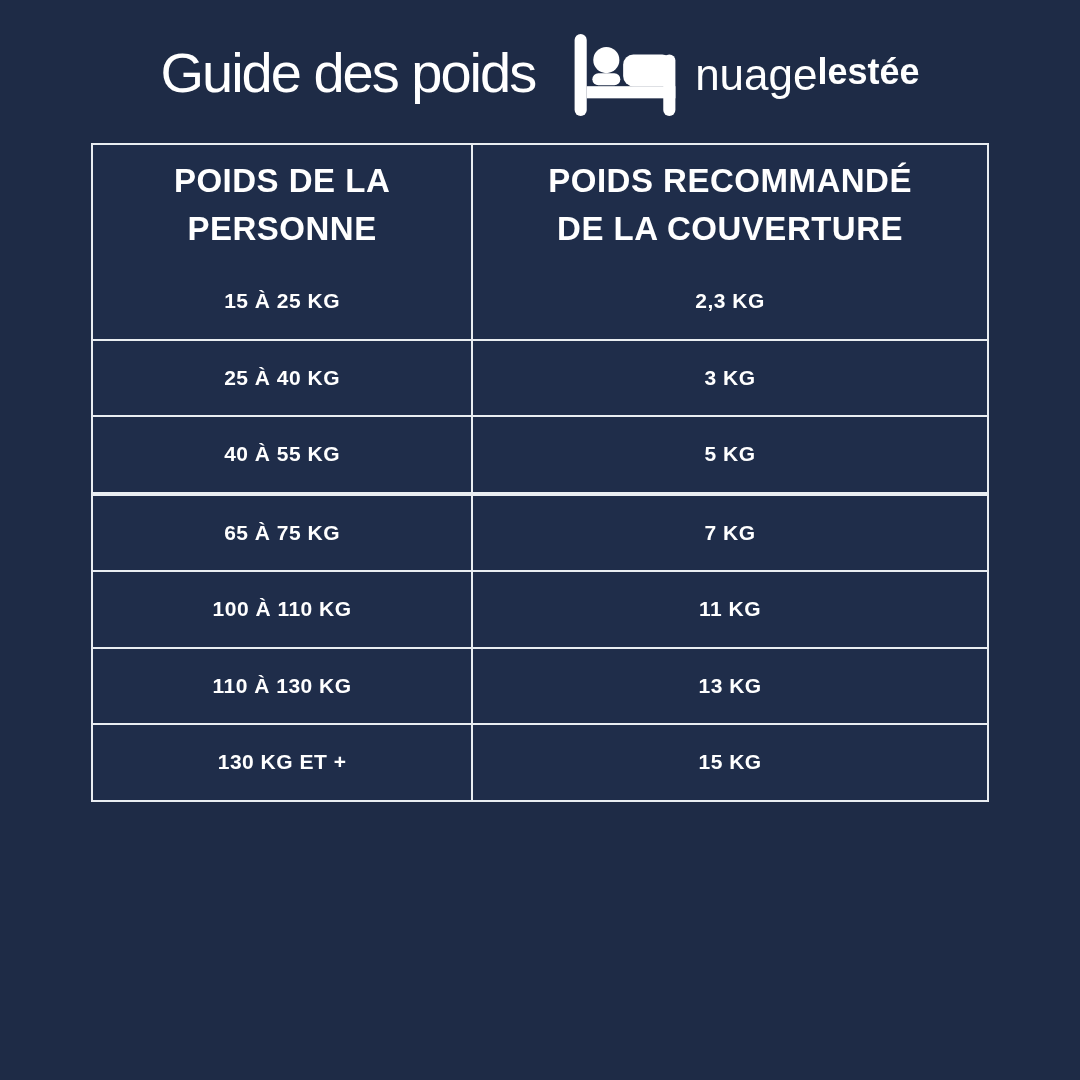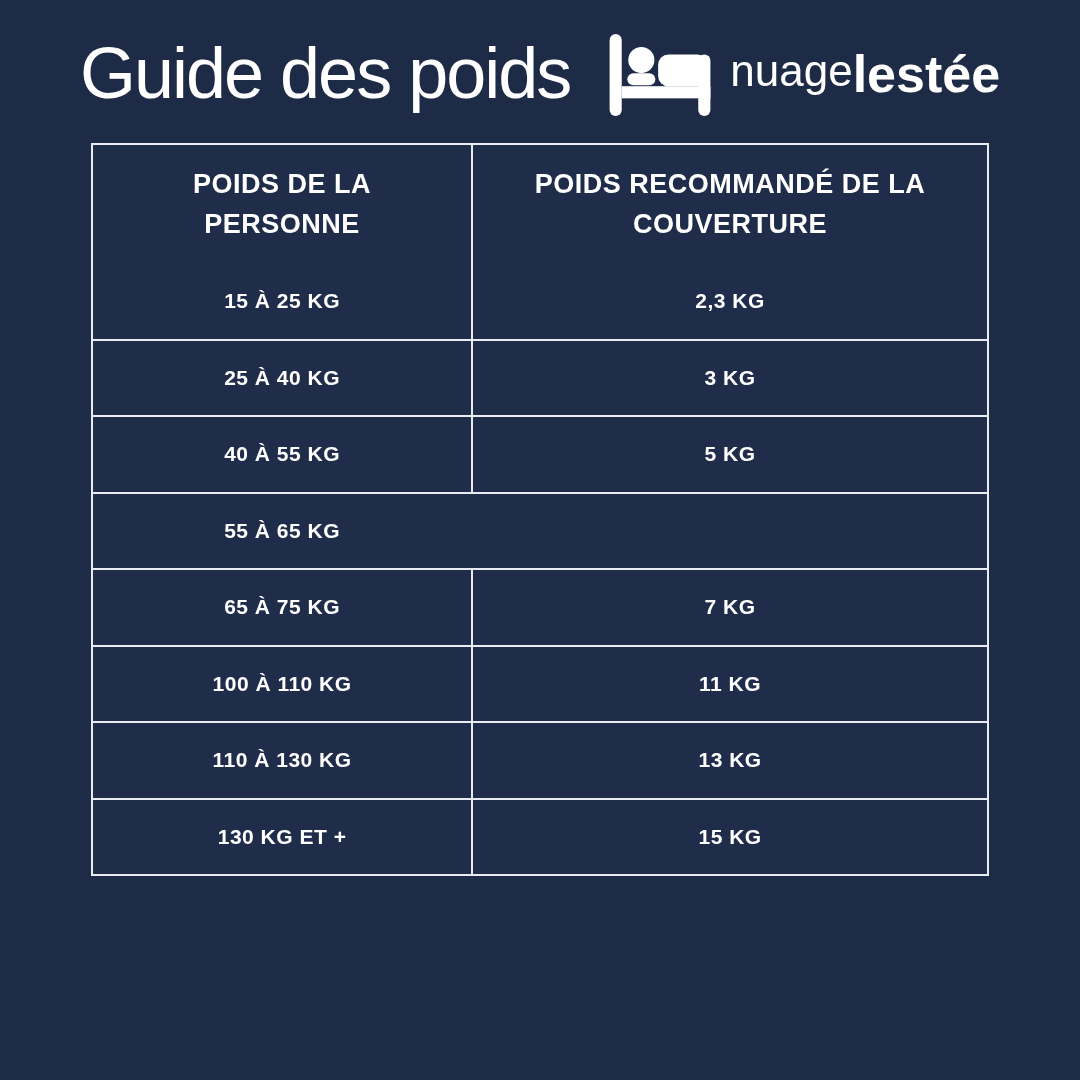--- a/index.html
+++ b/index.html
@@ -22,36 +22,36 @@
   .header{
     height:138px;
     display:flex;
     align-items:center;
     justify-content:center;
     gap:34px;
     padding-top:8px;
     box-sizing:border-box;
   }
   .title{
-    font-size:72px;
+    font-size:56px;
     font-weight:400;
     letter-spacing:-2px;
     white-space:nowrap;
     line-height:1;
   }
   .logo{
     display:flex;
     align-items:center;
     gap:14px;
     margin-top:4px;
   }
   .bed-icon{width:112px;height:88px;display:block;}
   .logo-text{display:flex;flex-direction:row;line-height:.92;}
   .logo-line1{font-size:44px;font-weight:400;letter-spacing:0;}
-  .logo-line2{font-size:52px;font-weight:700;letter-spacing:0;}
+  .logo-line2{font-size:36px;font-weight:700;letter-spacing:0;}
 
   
   .guide-table{
     width:894px;
     margin:0 auto;
     margin-top:5px;
     border:2.5px solid var(--border);
     background:var(--cell);
   }
   .tr{
@@ -63,21 +63,21 @@
     display:flex;
     align-items:center;
     justify-content:center;
     text-align:center;
     box-sizing:border-box;
     text-transform:uppercase;
   }
   .td:nth-child(2),.th:nth-child(2){border-left:2.5px solid var(--border);}
   .th{
     height:119px;
-    font-size:27px;
+    font-size:33px;
     font-weight:700;
     letter-spacing:.5px;
     line-height:1.45;
     padding:0 44px;
   }
   .th .wrap{max-width:420px;}
   .td{
     height:74.5px;
     font-size:21px;
     font-weight:700;
@@ -124,21 +124,20 @@
         </div>
         <div class="tr">
           <div class="td">25 À 40 KG</div>
           <div class="td">3 KG</div>
         </div>
         <div class="tr">
           <div class="td">40 À 55 KG</div>
           <div class="td">5 KG</div>
         </div>
         <div class="tr">
-          <div class="td">55 À 65 KG</div>
         </div>
         <div class="tr">
           <div class="td">65 À 75 KG</div>
           <div class="td">7 KG</div>
         </div>
         <div class="tr">
           <div class="td">100 À 110 KG</div>
           <div class="td">11 KG</div>
         </div>
         <div class="tr">

